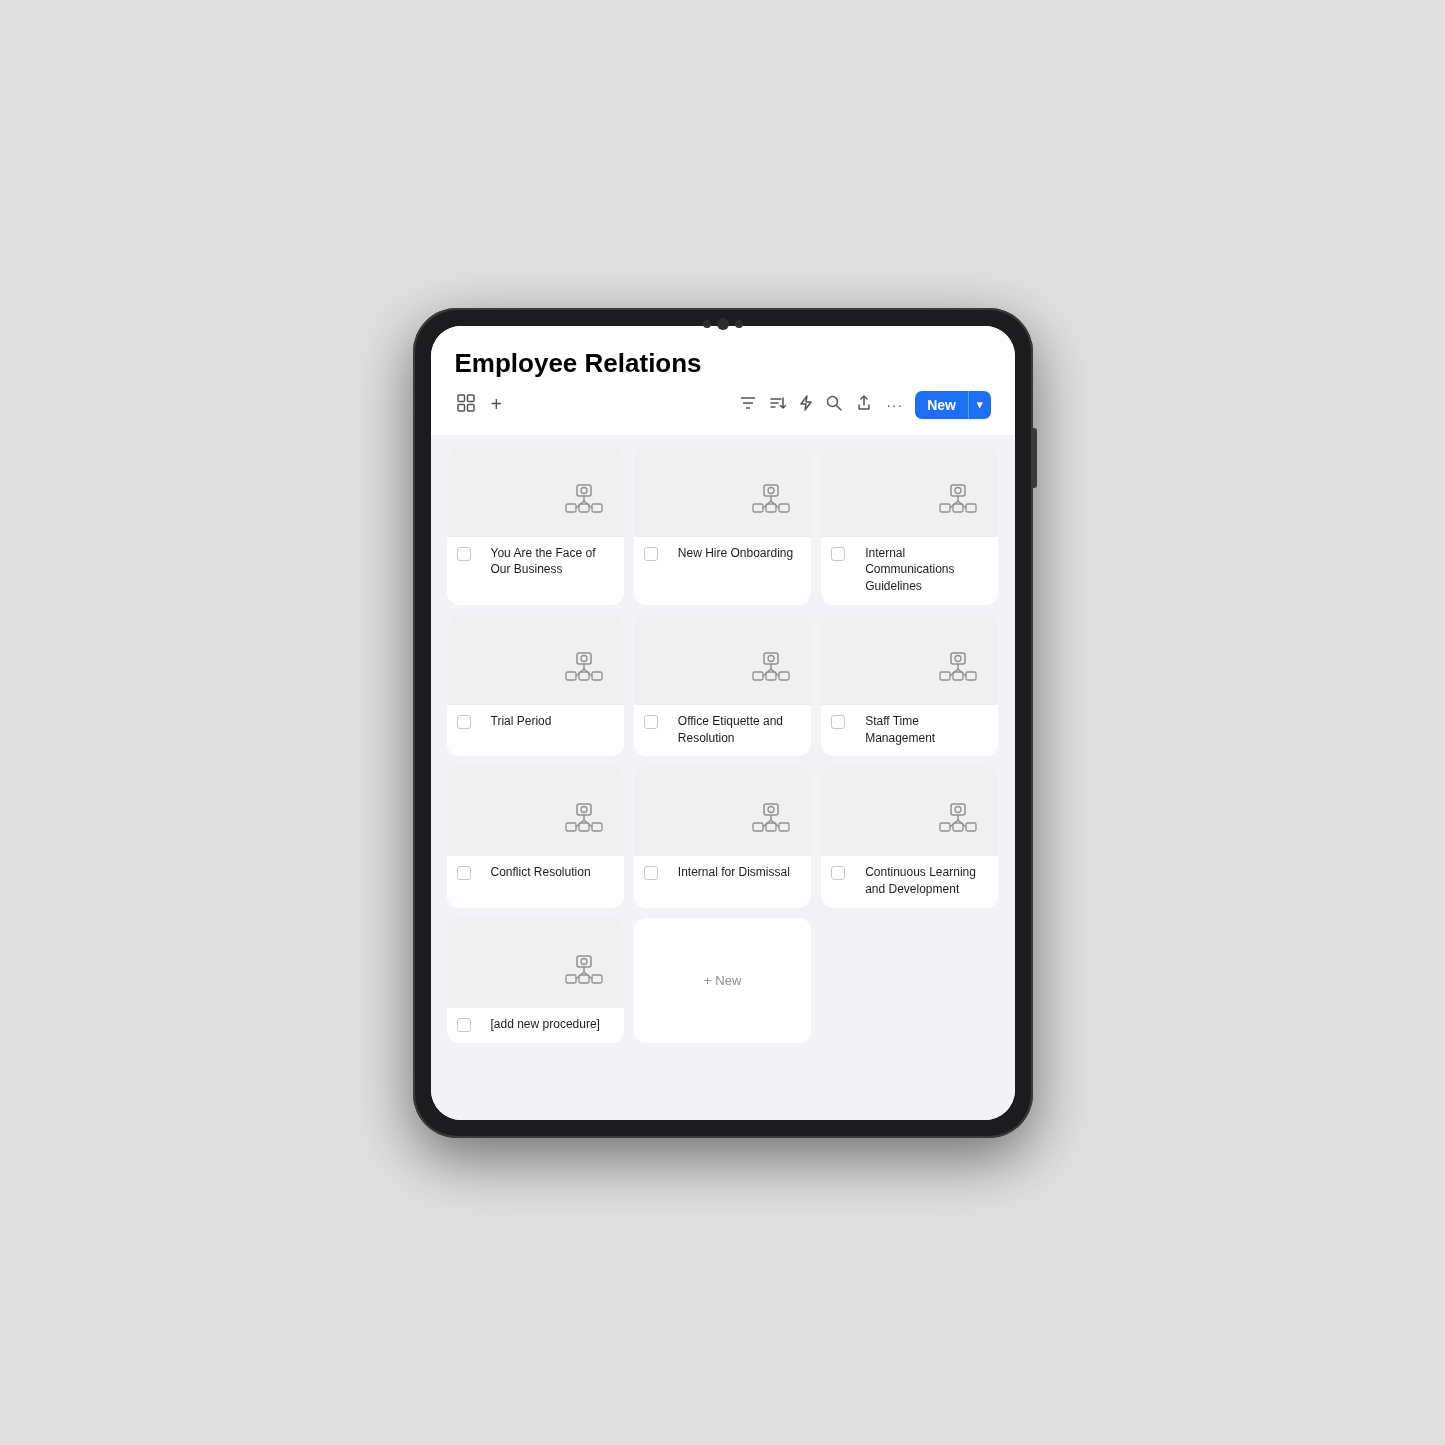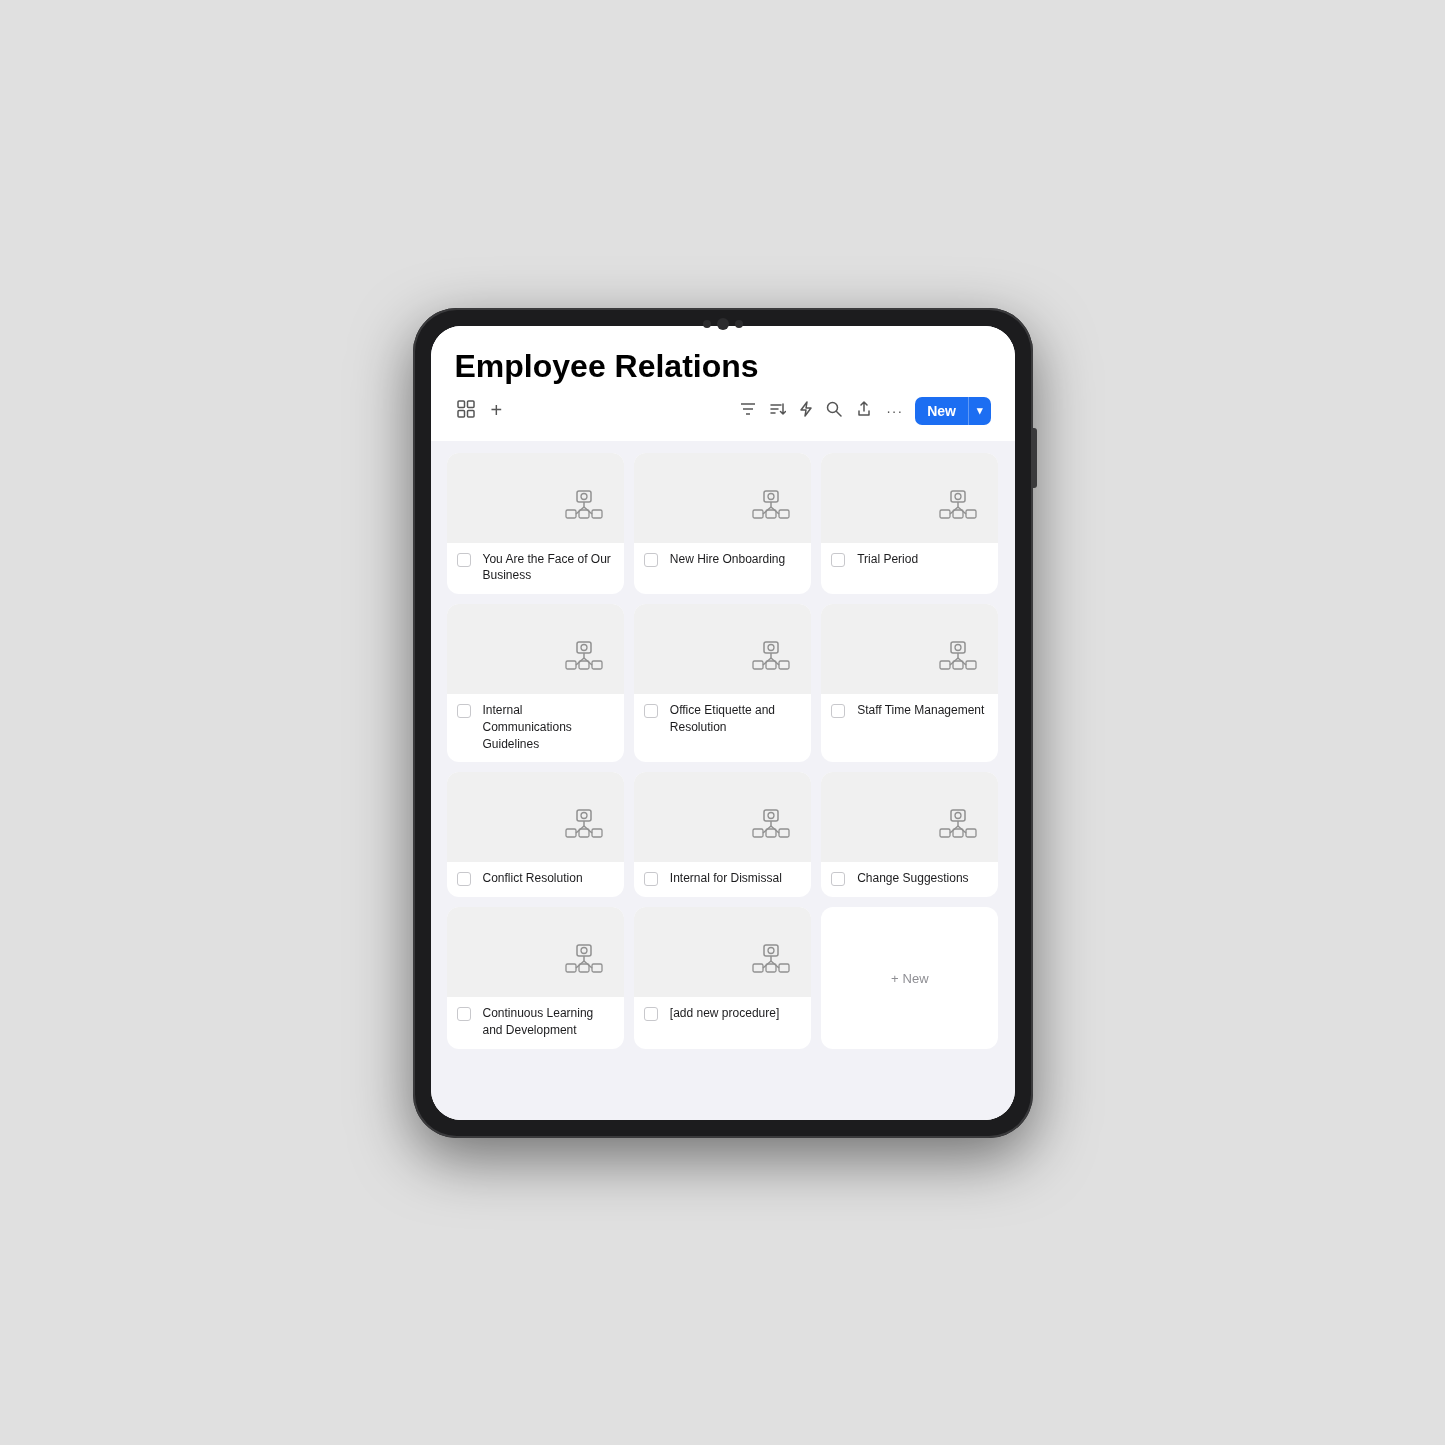--- a/index.html
+++ b/index.html
@@ -76,21 +76,21 @@
       display: flex;
       flex-direction: column;
     }
 
     .header {
       padding: 22px 24px 8px 24px;
       background: #fff;
     }
 
     .page-title {
-      font-size: 32px;
+      font-size: 26px;
       font-weight: 700;
       color: #000;
       margin-bottom: 12px;
     }
 
     .toolbar {
       display: flex;
       align-items: center;
       justify-content: space-between;
       padding-bottom: 8px;
@@ -175,21 +175,21 @@
     }
 
     .card-icon-svg {
       opacity: 0.5;
     }
 
     .card-info {
       padding: 8px 10px 10px 10px;
       display: flex;
       align-items: flex-start;
-      gap: 12px;
+      gap: 20px;
     }
 
     .card-checkbox {
       width: 14px;
       height: 14px;
       border: 1.5px solid #c8c8cc;
       border-radius: 3px;
       flex-shrink: 0;
       margin-top: 2px;
       background: #fff;
@@ -343,56 +343,56 @@
     <line x1="26" y1="25" x2="26" y2="30" stroke="#333" stroke-width="1.5"></line>
     <line x1="26" y1="30" x2="18" y2="37" stroke="#333" stroke-width="1.5"></line>
     <line x1="26" y1="30" x2="34" y2="37" stroke="#333" stroke-width="1.5"></line>
     <rect x="8" y="33" width="10" height="8" rx="1.5" stroke="#333" stroke-width="1.3"></rect>
     <rect x="21" y="33" width="10" height="8" rx="1.5" stroke="#333" stroke-width="1.3"></rect>
     <rect x="34" y="33" width="10" height="8" rx="1.5" stroke="#333" stroke-width="1.3"></rect>
   </svg>
     </div>
     <div class="card-info">
       <div class="card-checkbox"></div>
+      <div class="card-title">Internal Communications Guidelines</div>
+    </div>
+  </div>
+            <div class="card">
+    <div class="card-thumb">
+      <svg class="card-icon-svg" width="52" height="44" viewBox="0 0 52 44" fill="none" xmlns="http://www.w3.org/2000/svg">
+    <rect x="19" y="14" width="14" height="11" rx="2" stroke="#333" stroke-width="1.5"></rect>
+    <circle cx="26" cy="19.5" r="3" stroke="#333" stroke-width="1.3"></circle>
+    <line x1="26" y1="25" x2="26" y2="30" stroke="#333" stroke-width="1.5"></line>
+    <line x1="26" y1="30" x2="18" y2="37" stroke="#333" stroke-width="1.5"></line>
+    <line x1="26" y1="30" x2="34" y2="37" stroke="#333" stroke-width="1.5"></line>
+    <rect x="8" y="33" width="10" height="8" rx="1.5" stroke="#333" stroke-width="1.3"></rect>
+    <rect x="21" y="33" width="10" height="8" rx="1.5" stroke="#333" stroke-width="1.3"></rect>
+    <rect x="34" y="33" width="10" height="8" rx="1.5" stroke="#333" stroke-width="1.3"></rect>
+  </svg>
+    </div>
+    <div class="card-info">
+      <div class="card-checkbox"></div>
       <div class="card-title">Trial Period</div>
     </div>
   </div>
             <div class="card">
     <div class="card-thumb">
       <svg class="card-icon-svg" width="52" height="44" viewBox="0 0 52 44" fill="none" xmlns="http://www.w3.org/2000/svg">
     <rect x="19" y="14" width="14" height="11" rx="2" stroke="#333" stroke-width="1.5"></rect>
     <circle cx="26" cy="19.5" r="3" stroke="#333" stroke-width="1.3"></circle>
     <line x1="26" y1="25" x2="26" y2="30" stroke="#333" stroke-width="1.5"></line>
     <line x1="26" y1="30" x2="18" y2="37" stroke="#333" stroke-width="1.5"></line>
     <line x1="26" y1="30" x2="34" y2="37" stroke="#333" stroke-width="1.5"></line>
     <rect x="8" y="33" width="10" height="8" rx="1.5" stroke="#333" stroke-width="1.3"></rect>
     <rect x="21" y="33" width="10" height="8" rx="1.5" stroke="#333" stroke-width="1.3"></rect>
     <rect x="34" y="33" width="10" height="8" rx="1.5" stroke="#333" stroke-width="1.3"></rect>
   </svg>
     </div>
     <div class="card-info">
       <div class="card-checkbox"></div>
-      <div class="card-title">Internal Communications Guidelines</div>
-    </div>
-  </div>
-            <div class="card">
-    <div class="card-thumb">
-      <svg class="card-icon-svg" width="52" height="44" viewBox="0 0 52 44" fill="none" xmlns="http://www.w3.org/2000/svg">
-    <rect x="19" y="14" width="14" height="11" rx="2" stroke="#333" stroke-width="1.5"></rect>
-    <circle cx="26" cy="19.5" r="3" stroke="#333" stroke-width="1.3"></circle>
-    <line x1="26" y1="25" x2="26" y2="30" stroke="#333" stroke-width="1.5"></line>
-    <line x1="26" y1="30" x2="18" y2="37" stroke="#333" stroke-width="1.5"></line>
-    <line x1="26" y1="30" x2="34" y2="37" stroke="#333" stroke-width="1.5"></line>
-    <rect x="8" y="33" width="10" height="8" rx="1.5" stroke="#333" stroke-width="1.3"></rect>
-    <rect x="21" y="33" width="10" height="8" rx="1.5" stroke="#333" stroke-width="1.3"></rect>
-    <rect x="34" y="33" width="10" height="8" rx="1.5" stroke="#333" stroke-width="1.3"></rect>
-  </svg>
-    </div>
-    <div class="card-info">
-      <div class="card-checkbox"></div>
       <div class="card-title">Office Etiquette and Resolution</div>
     </div>
   </div>
             <div class="card">
     <div class="card-thumb">
       <svg class="card-icon-svg" width="52" height="44" viewBox="0 0 52 44" fill="none" xmlns="http://www.w3.org/2000/svg">
     <rect x="19" y="14" width="14" height="11" rx="2" stroke="#333" stroke-width="1.5"></rect>
     <circle cx="26" cy="19.5" r="3" stroke="#333" stroke-width="1.3"></circle>
     <line x1="26" y1="25" x2="26" y2="30" stroke="#333" stroke-width="1.5"></line>
     <line x1="26" y1="30" x2="18" y2="37" stroke="#333" stroke-width="1.5"></line>
@@ -434,38 +434,20 @@
     <line x1="26" y1="30" x2="18" y2="37" stroke="#333" stroke-width="1.5"></line>
     <line x1="26" y1="30" x2="34" y2="37" stroke="#333" stroke-width="1.5"></line>
     <rect x="8" y="33" width="10" height="8" rx="1.5" stroke="#333" stroke-width="1.3"></rect>
     <rect x="21" y="33" width="10" height="8" rx="1.5" stroke="#333" stroke-width="1.3"></rect>
     <rect x="34" y="33" width="10" height="8" rx="1.5" stroke="#333" stroke-width="1.3"></rect>
   </svg>
     </div>
     <div class="card-info">
       <div class="card-checkbox"></div>
       <div class="card-title">Internal for Dismissal</div>
-    </div>
-  </div>
-            <div class="card">
-    <div class="card-thumb">
-      <svg class="card-icon-svg" width="52" height="44" viewBox="0 0 52 44" fill="none" xmlns="http://www.w3.org/2000/svg">
-    <rect x="19" y="14" width="14" height="11" rx="2" stroke="#333" stroke-width="1.5"></rect>
-    <circle cx="26" cy="19.5" r="3" stroke="#333" stroke-width="1.3"></circle>
-    <line x1="26" y1="25" x2="26" y2="30" stroke="#333" stroke-width="1.5"></line>
-    <line x1="26" y1="30" x2="18" y2="37" stroke="#333" stroke-width="1.5"></line>
-    <line x1="26" y1="30" x2="34" y2="37" stroke="#333" stroke-width="1.5"></line>
-    <rect x="8" y="33" width="10" height="8" rx="1.5" stroke="#333" stroke-width="1.3"></rect>
-    <rect x="21" y="33" width="10" height="8" rx="1.5" stroke="#333" stroke-width="1.3"></rect>
-    <rect x="34" y="33" width="10" height="8" rx="1.5" stroke="#333" stroke-width="1.3"></rect>
-  </svg>
-    </div>
-    <div class="card-info">
-      <div class="card-checkbox"></div>
-      <div class="card-title">Change Suggestions</div>
     </div>
   </div>
             <div class="card">
     <div class="card-thumb">
       <svg class="card-icon-svg" width="52" height="44" viewBox="0 0 52 44" fill="none" xmlns="http://www.w3.org/2000/svg">
     <rect x="19" y="14" width="14" height="11" rx="2" stroke="#333" stroke-width="1.5"></rect>
     <circle cx="26" cy="19.5" r="3" stroke="#333" stroke-width="1.3"></circle>
     <line x1="26" y1="25" x2="26" y2="30" stroke="#333" stroke-width="1.5"></line>
     <line x1="26" y1="30" x2="18" y2="37" stroke="#333" stroke-width="1.5"></line>
     <line x1="26" y1="30" x2="34" y2="37" stroke="#333" stroke-width="1.5"></line>

